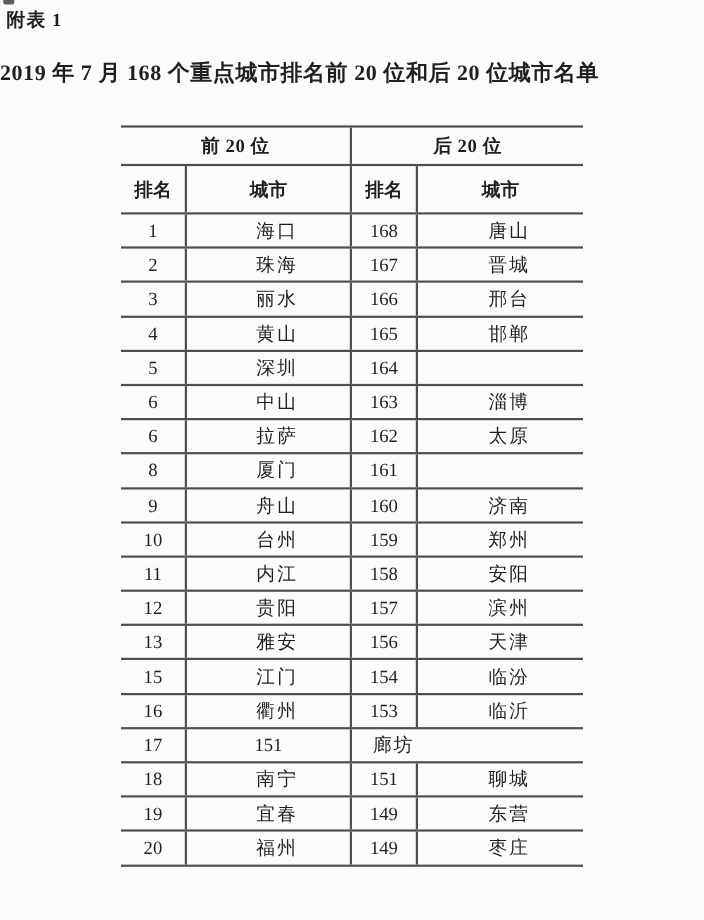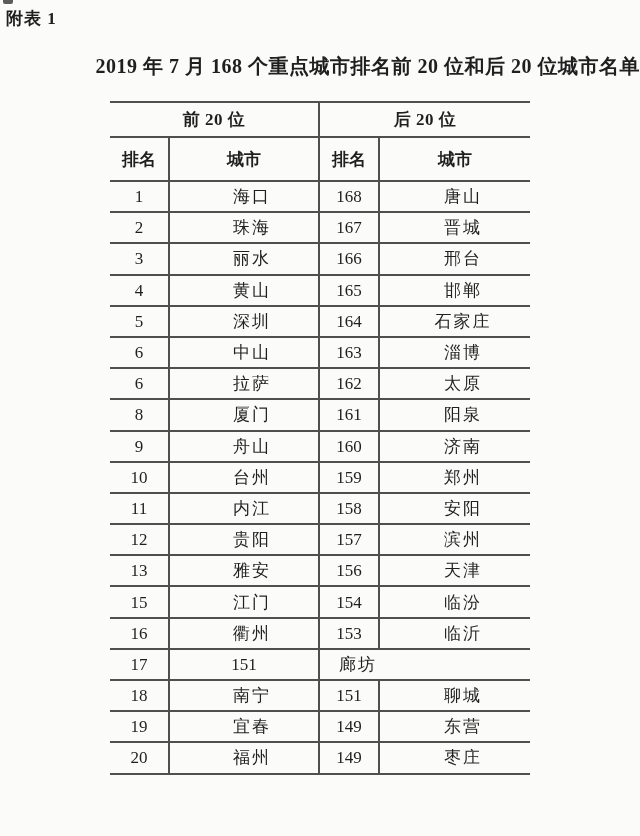--- a/index.html
+++ b/index.html
@@ -39,29 +39,29 @@
     font-size: 17px;
     font-weight: 700;
     letter-spacing: 1px;
     white-space: pre;
   }
   .doc-title {
     position: absolute;
     top: 53px;
     left: 0;
     width: 100%;
-    text-align: right;
+    text-align: left;
     font-size: 20px;
     font-weight: 700;
     letter-spacing: 0.5px;
     white-space: pre;
   }
   .rank-table {
     position: absolute;
-    top: 101px;
+    top: 114px;
     left: 110px;
     width: 420px;
     border-top: 2px solid var(--line);
   }
   .row {
     display: grid;
     border-bottom: 2px solid var(--line);
   }
   .row-group { grid-template-columns: 210px 210px; height: 35px; }
   .row-cols  { grid-template-columns: 60px 150px 60px 150px; height: 44px; text-align: center; }
@@ -129,42 +129,40 @@
     <div class="cell v-line">4</div>
     <div class="cell v-line city-cell">黄山</div>
     <div class="cell v-line">165</div>
     <div class="cell city-cell">邯郸</div>
   </div>
 
   <div class="row row-data">
     <div class="cell v-line">5</div>
     <div class="cell v-line city-cell">深圳</div>
     <div class="cell v-line">164</div>
-    <div class="cell city-cell">石家庄</div>
   </div>
 
   <div class="row row-data">
     <div class="cell v-line">6</div>
     <div class="cell v-line city-cell">中山</div>
     <div class="cell v-line">163</div>
     <div class="cell city-cell">淄博</div>
   </div>
 
   <div class="row row-data">
     <div class="cell v-line">6</div>
     <div class="cell v-line city-cell">拉萨</div>
     <div class="cell v-line">162</div>
     <div class="cell city-cell">太原</div>
   </div>
 
   <div class="row row-data">
     <div class="cell v-line">8</div>
     <div class="cell v-line city-cell">厦门</div>
     <div class="cell v-line">161</div>
-    <div class="cell city-cell">阳泉</div>
   </div>
 
   <div class="row row-data">
     <div class="cell v-line">9</div>
     <div class="cell v-line city-cell">舟山</div>
     <div class="cell v-line">160</div>
     <div class="cell city-cell">济南</div>
   </div>
 
   <div class="row row-data">

